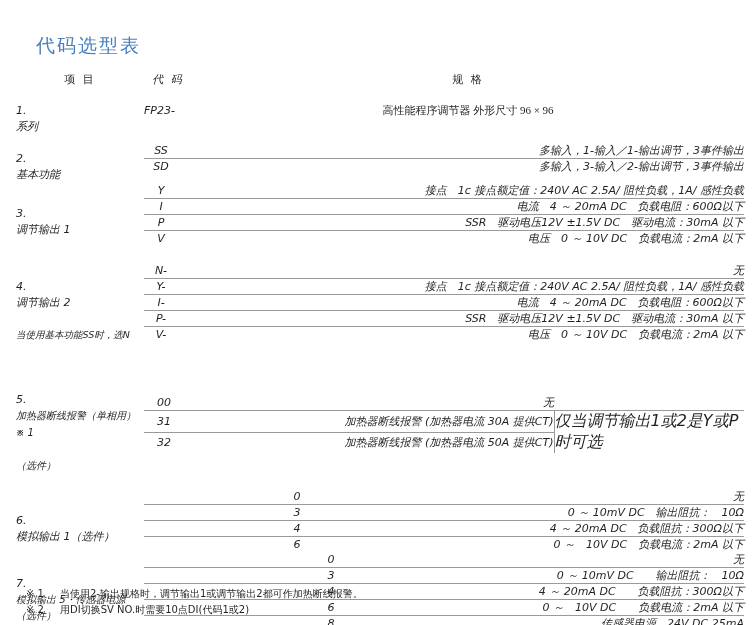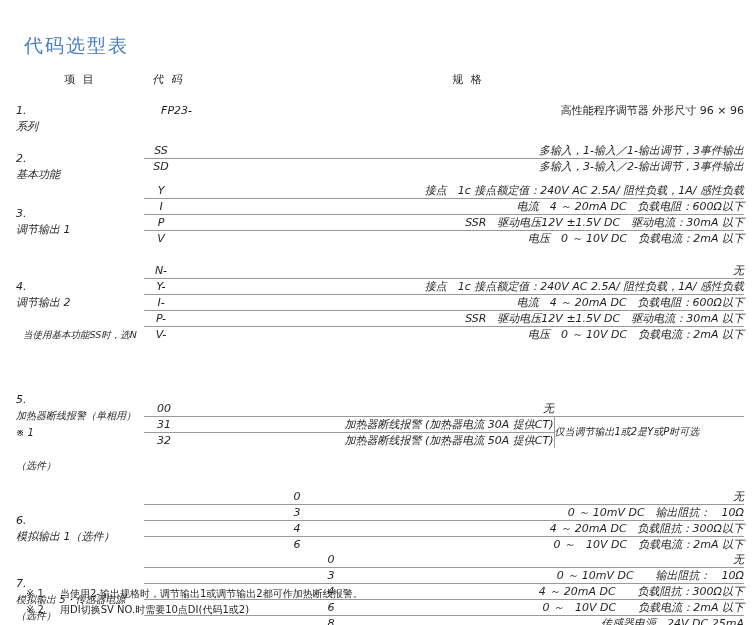--- a/index.html
+++ b/index.html
@@ -11,21 +11,21 @@
     width: 755px;
     height: 625px;
     font-family: "DejaVu Sans", "Liberation Sans", sans-serif;
     color: #221f1f;
     font-size: 11px;
     position: relative;
     overflow: hidden;
   }
   .page-title {
     position: absolute;
-    left: 24px;
+    left: 36px;
     top: 20px;
     font-size: 19px;
     color: #4a7fbf;
     letter-spacing: 2px;
     font-weight: normal;
   }
   .table-wrap {
     position: absolute;
     left: 16px;
     top: 72px;
@@ -50,24 +50,24 @@
 
   .cell {
     padding: 2px 4px;
     line-height: 1.45;
   }
   .c-item {
     padding-left: 6px;
     white-space: pre-line;
     font-style: italic;
   }
-  .c-center { text-align: right; }
-  .c-left { text-align: right; }
+  .c-center { text-align: left; }
+  .c-left { text-align: center; font-family: Liberation Serif, serif; }
   .small { font-size: 10px; }
-  .tiny { font-size: 9.5px; margin-left: 7px; }
+  .tiny { font-size: 9.5px; }
   .head-row td {
     text-align: center;
     padding: 4px 0;
     letter-spacing: 2px;
   }
   .code-col { width: 48px; text-align: center; }
   .item-col { width: 128px; }
 
   .subtable {
     width: 100%;
@@ -100,21 +100,21 @@
     top: 586px;
     width: 700px;
     font-size: 10px;
     line-height: 1.6;
     color: #221f1f;
   }
   .note-line { display: flex; }
   .note-mark { width: 34px; flex: 0 0 34px; }
   .note-text { flex: 1 1 auto; }
   .right-note {
-    font-size: 10px;
+    font-size: 16px;
     padding-left: 8px;
   }
   .lbl-2line { line-height: 1.5; }
 </style>
 </head>
 <body>
 
 <h1 class="page-title">代码选型表</h1>
 
 <div class="table-wrap">

